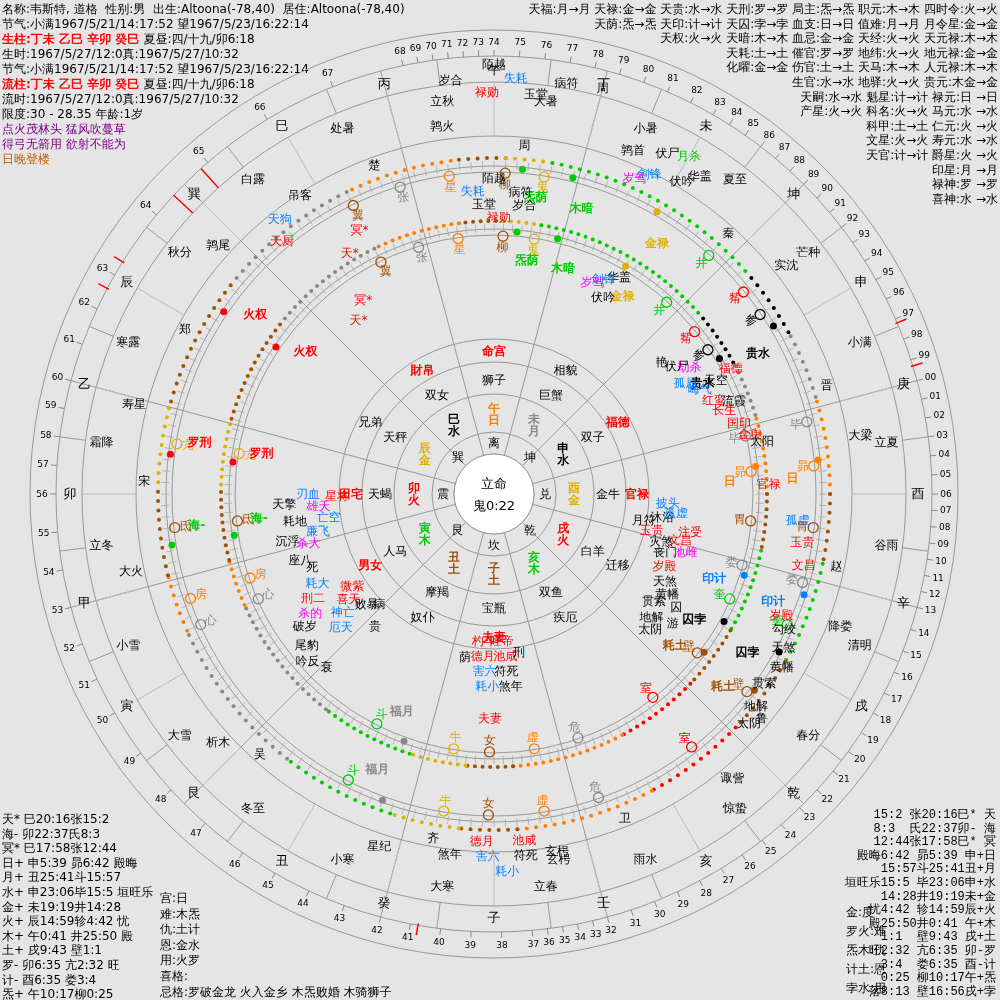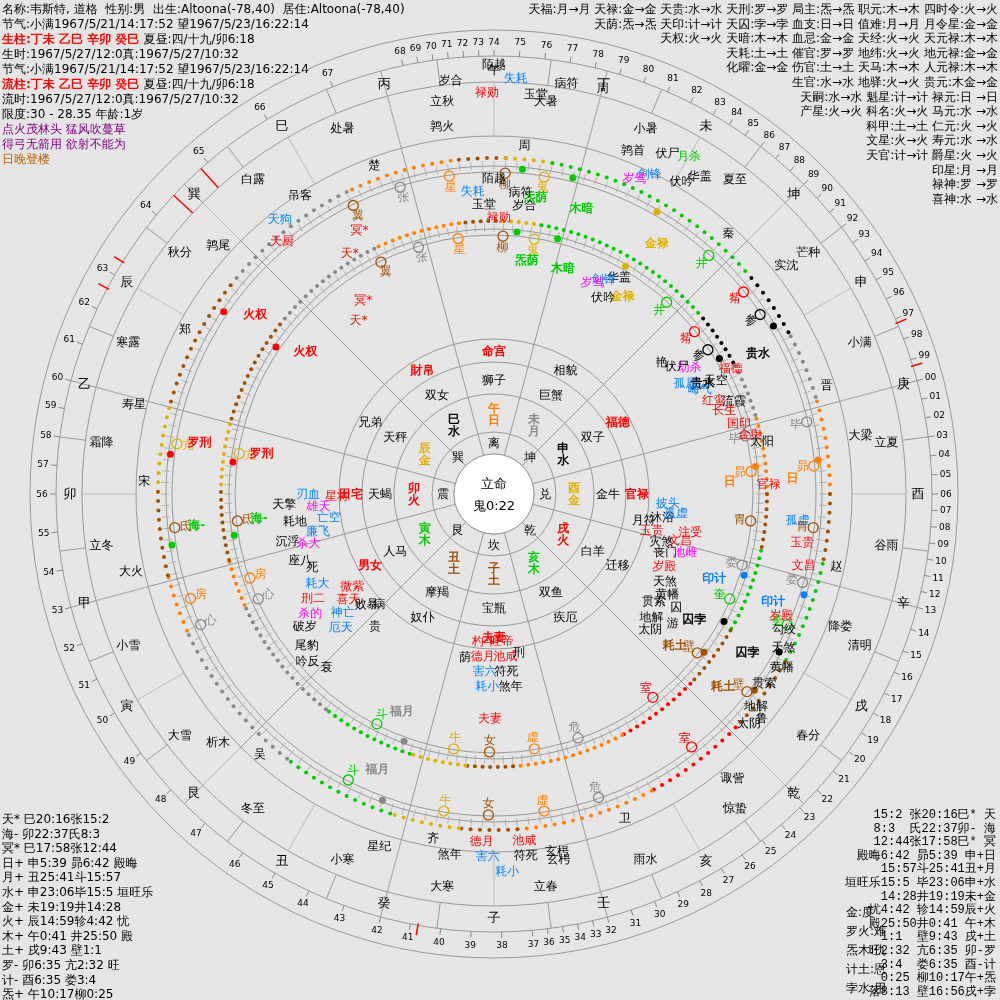--- a/index.html
+++ b/index.html
@@ -16,20 +16,21 @@
   svg{position:absolute;left:0;top:0;}
   svg text{font-family:"DejaVu Sans","Liberation Sans",sans-serif;}
 </style>
 </head>
 <body>
 <div id="canvas">
 
 <div class="blk" id="info-block"><div><span style="color: rgb(0, 0, 0);">名称:韦斯特, 道格  性别:男  出生:Altoona(-78,40)  居住:Altoona(-78,40)</span></div><div><span style="color: rgb(0, 0, 0);">节气:小满1967/5/21/14:17:52 望1967/5/23/16:22:14</span></div><div><span style="color: rgb(255, 0, 0); font-weight: bold;">生柱:丁未 乙巳 辛卯 癸巳 </span><span style="color: rgb(0, 0, 0);">夏昼:四/十九/卯6:18</span></div><div><span style="color: rgb(0, 0, 0);">生时:1967/5/27/12:0真:1967/5/27/10:32</span></div><div><span style="color: rgb(0, 0, 0);">节气:小满1967/5/21/14:17:52 望1967/5/23/16:22:14</span></div><div><span style="color: rgb(255, 0, 0); font-weight: bold;">流柱:丁未 乙巳 辛卯 癸巳 </span><span style="color: rgb(0, 0, 0);">夏昼:四/十九/卯6:18</span></div><div><span style="color: rgb(0, 0, 0);">流时:1967/5/27/12:0真:1967/5/27/10:32</span></div><div><span style="color: rgb(0, 0, 0);">限度:30 - 28.35 年龄:1岁</span></div><div><span style="color: rgb(128, 0, 128);">点火茂林头 猛风吹蔓草</span></div><div><span style="color: rgb(128, 0, 128);">得弓无箭用 欲射不能为</span></div><div><span style="color: rgb(0, 0, 0);"></span></div><div><span style="color: rgb(192, 96, 0);">日晚登楼</span></div></div>
 <div class="blk" id="star-table"><div>天福:月→月 天禄:金→金 天贵:水→水 天刑:罗→罗 局主:炁→炁 职元:木→木 四时令:火→火</div><div>天荫:炁→炁 天印:计→计 天囚:孛→孛 血支:日→日 值难:月→月 月令星:金→金</div><div>天权:火→火 天暗:木→木 血忌:金→金 天经:火→火 天元禄:木→木</div><div>天耗:土→土 催官:罗→罗 地纬:火→火 地元禄:金→金</div><div>化曜:金→金 伤官:土→土 天马:木→木 人元禄:木→木</div><div>生官:水→水 地驿:火→火 贵元:木金→金</div><div>天嗣:水→水 魁星:计→计 禄元:日 →日</div><div>产星:火→火 科名:火→火 马元:水 →水</div><div>科甲:土→土 仁元:火 →火</div><div>文星:火→火 寿元:水 →水</div><div>天官:计→计 爵星:火 →火</div><div>印星:月 →月</div><div>禄神:罗 →罗</div><div>喜神:水 →水</div></div>
 <div class="blk" id="left-list"><div>天* 巳20:16张15:2</div><div>海- 卯22:37氏8:3</div><div>冥* 巳17:58张12:44</div><div>日+ 申5:39 昴6:42 殿晦</div><div>月+ 丑25:41斗15:57</div><div>水+ 申23:06毕15:5 垣旺乐</div><div>金+ 未19:19井14:28</div><div>火+ 辰14:59轸4:42 忧</div><div>木+ 午0:41 井25:50 殿</div><div>土+ 戌9:43 壁1:1</div><div>罗- 卯6:35 亢2:32 旺</div><div>计- 酉6:35 娄3:4</div><div>炁+ 午10:17柳0:25</div><div>孛+ 戌16:56壁8:13 落</div></div>
+<div class="blk" id="left-grid"><div>宫:日</div><div>难:木炁</div><div>仇:土计</div><div>恩:金水</div><div>用:火罗</div><div>喜格:</div><div>忌格:罗破金龙 火入金乡 木炁败婚 木骑狮子</div></div>
 <div class="blk" id="right-list"><div>15:2 张20:16巳* 天</div><div>8:3  氏22:37卯- 海</div><div>12:44张17:58巳* 冥</div><div>殿晦6:42 昴5:39 申+日</div><div>15:57斗25:41丑+月</div><div>垣旺乐15:5 毕23:06申+水</div><div>14:28井19:19未+金</div><div>忧4:42 轸14:59辰+火</div><div>殿25:50井0:41 午+木</div><div>1:1  壁9:43 戌+土</div><div>旺2:32 亢6:35 卯-罗</div><div>3:4  娄6:35 酉-计</div><div>0:25 柳10:17午+炁</div><div>落8:13 壁16:56戌+孛</div></div>
 <div class="blk" id="right-grid"><div>金:度</div><div>罗火:难</div><div>炁木:仇</div><div>计土:恩</div><div>孛水:用</div></div>
 <svg id="wheel" width="1000" height="1000">
       <circle cx="494" cy="494" r="464" fill="none" stroke="#999999" stroke-width="1"></circle>
       <circle cx="494" cy="494" r="438" fill="none" stroke="#999999" stroke-width="1"></circle>
       <circle cx="494" cy="494" r="412" fill="none" stroke="#999999" stroke-width="1"></circle>
       <circle cx="494" cy="494" r="358" fill="none" stroke="#999999" stroke-width="1"></circle>
       <circle cx="494" cy="494" r="328" fill="none" stroke="#999999" stroke-width="1"></circle>
       <circle cx="494" cy="494" r="322" fill="none" stroke="#999999" stroke-width="1"></circle>
       <circle cx="494" cy="494" r="265" fill="none" stroke="#999999" stroke-width="1"></circle>

